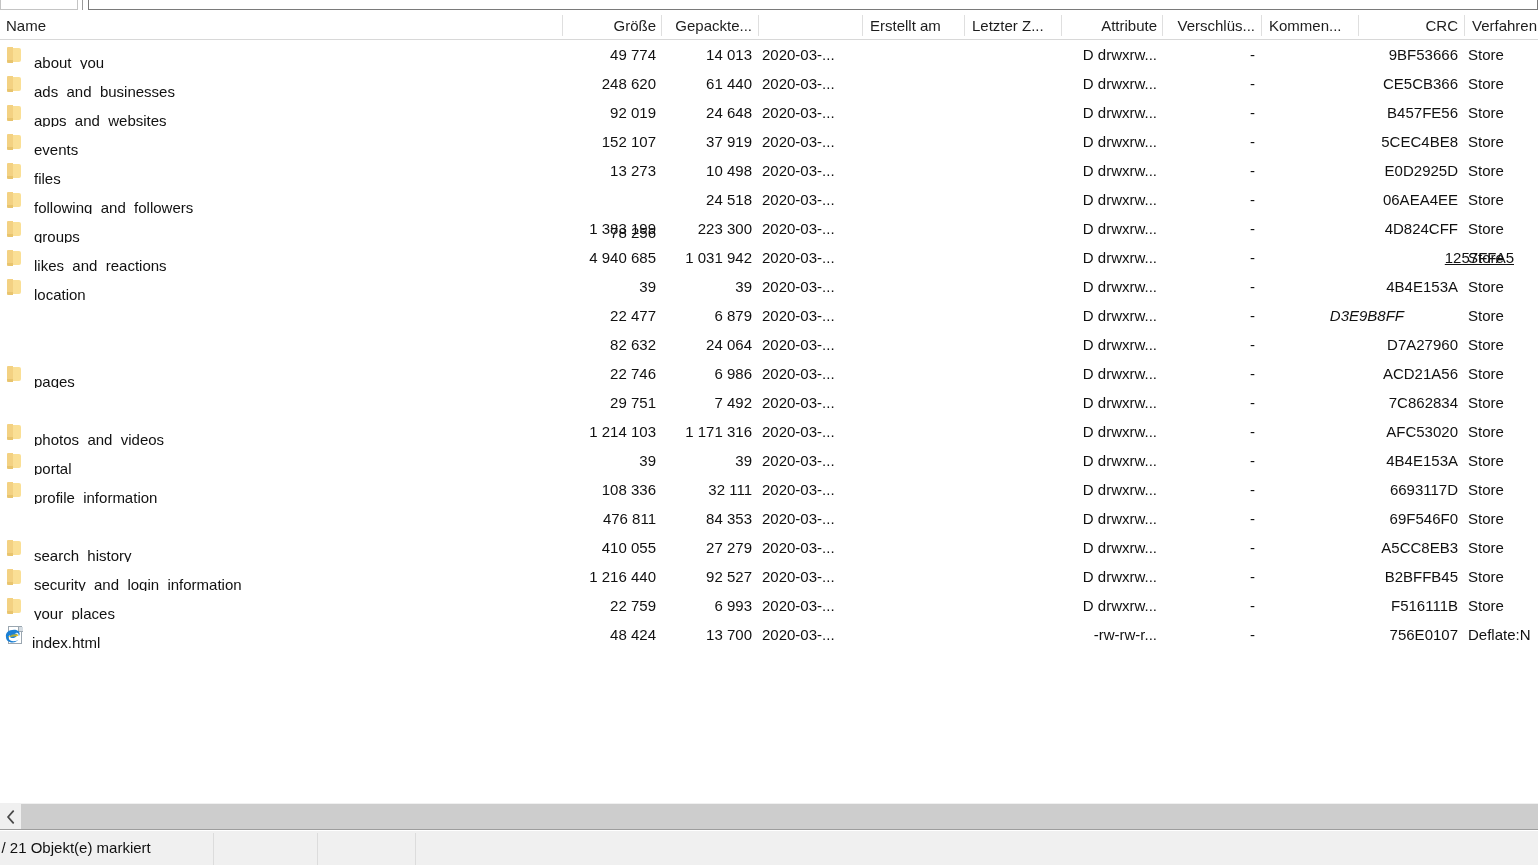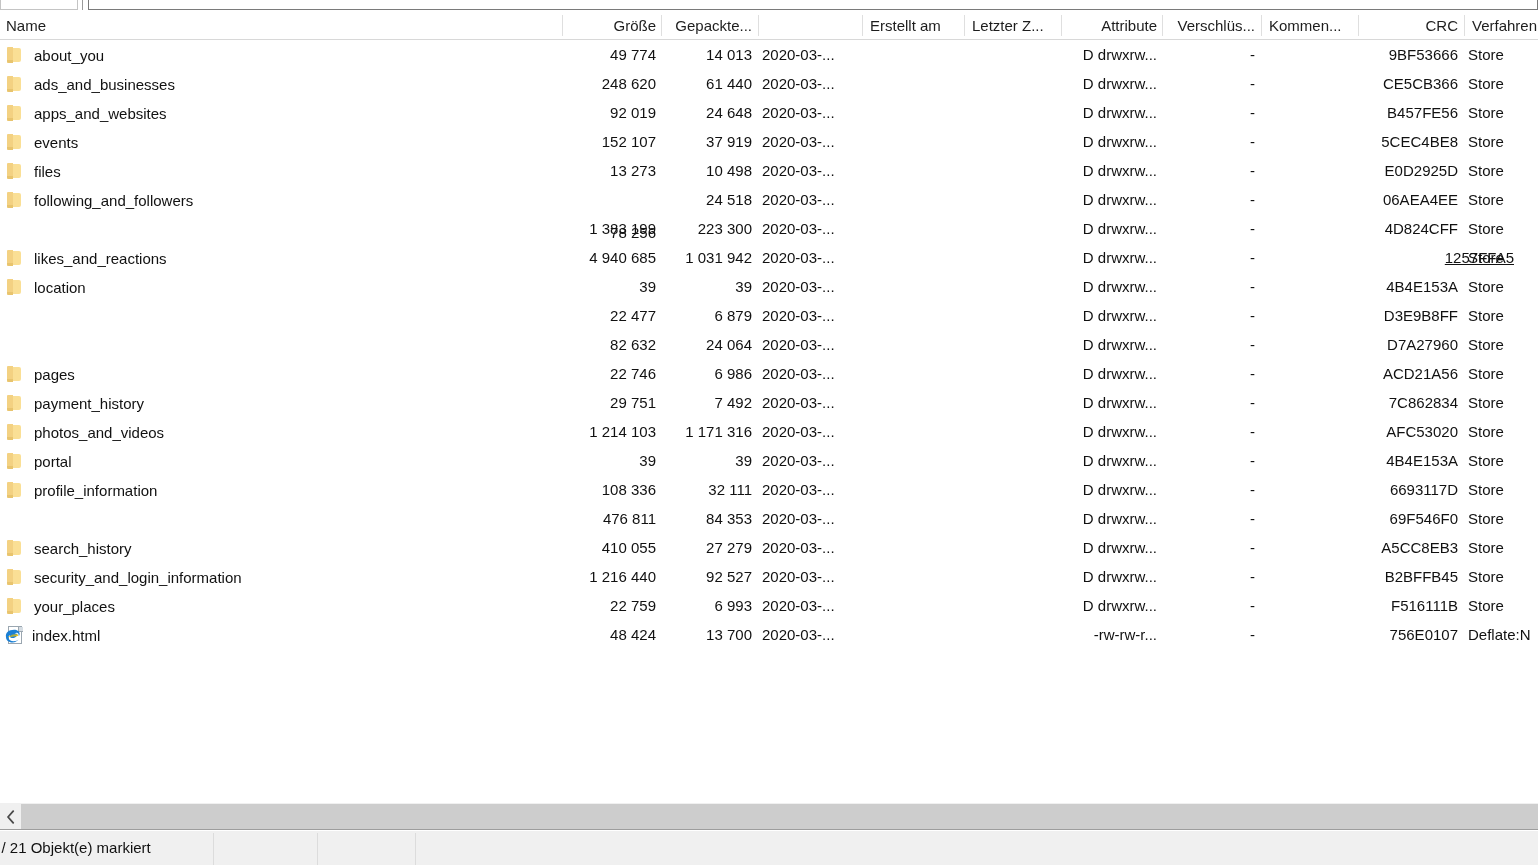--- a/index.html
+++ b/index.html
@@ -59,21 +59,21 @@
   .cell{
     position:absolute; top:0; height:29px; line-height:29px;
     font-size:15px; color:#111111; white-space:nowrap; overflow:hidden;
   }
   .cell.r{ text-align:right; }
   .cell.l{ text-align:left; }
 
   .namecell{ left:0; width:560px; }
   .nameinner{
     position:relative; display:inline-block; height:23px; line-height:23px;
-    margin-top:4px; padding:0 3px 0 0; vertical-align:top;
+    margin-top:11px; padding:0 3px 0 0; vertical-align:top;
   }
   .nametext{ font-size:15px; color:#111111; vertical-align:top; }
   .focusbox{ outline:1px dotted #444; outline-offset:0px; }
 
   
   .ficon{
     display:inline-block; width:18px; height:16px; position:relative;
     vertical-align:-3px; margin-left:7px; margin-right:9px;
   }
   .ficon .tab{
@@ -250,20 +250,21 @@
       <div class="cell l" style="left: 760px; width: 102px; padding-left: 2px;">2020-03-...</div>
       <div class="cell l" style="left: 864px; width: 100px; padding-left: 2px;"></div>
       <div class="cell l" style="left: 966px; width: 96px; padding-left: 2px;"></div>
       <div class="cell r" style="left: 1063px; width: 100px; padding-right: 6px;">D drwxrw...</div>
       <div class="cell r" style="left: 1164px; width: 97px; padding-right: 6px;">-</div>
       <div class="cell l" style="left: 1263px; width: 96px; padding-left: 2px;"></div>
       <div class="cell r" style="left: 1360px; width: 104px; padding-right: 6px;">06AEA4EE</div>
       <div class="cell l" style="left: 1466px; width: 90px; padding-left: 2px;">Store</div>
     </div>
     <div class="row">
+      <div class="cell l namecell"><span class="ficon"><span class="body"></span><span class="shade"></span><span class="tab"></span><span class="lip"></span></span><span class="nameinner"><span class="nametext">groups</span></span></div>
       <div class="cell r" style="left: 564px; width: 98px; padding-right: 6px;">1 383 199</div>
       <div class="cell r" style="left: 663px; width: 95px; padding-right: 6px;">223 300</div>
       <div class="cell l" style="left: 760px; width: 102px; padding-left: 2px;">2020-03-...</div>
       <div class="cell l" style="left: 864px; width: 100px; padding-left: 2px;"></div>
       <div class="cell l" style="left: 966px; width: 96px; padding-left: 2px;"></div>
       <div class="cell r" style="left: 1063px; width: 100px; padding-right: 6px;">D drwxrw...</div>
       <div class="cell r" style="left: 1164px; width: 97px; padding-right: 6px;">-</div>
       <div class="cell l" style="left: 1263px; width: 96px; padding-left: 2px;"></div>
       <div class="cell r" style="left: 1360px; width: 104px; padding-right: 6px;">4D824CFF</div>
       <div class="cell l" style="left: 1466px; width: 90px; padding-left: 2px;">Store</div>
@@ -296,21 +297,21 @@
     </div>
     <div class="row">
       <div class="cell r" style="left: 564px; width: 98px; padding-right: 6px;">22 477</div>
       <div class="cell r" style="left: 663px; width: 95px; padding-right: 6px;">6 879</div>
       <div class="cell l" style="left: 760px; width: 102px; padding-left: 2px;">2020-03-...</div>
       <div class="cell l" style="left: 864px; width: 100px; padding-left: 2px;"></div>
       <div class="cell l" style="left: 966px; width: 96px; padding-left: 2px;"></div>
       <div class="cell r" style="left: 1063px; width: 100px; padding-right: 6px;">D drwxrw...</div>
       <div class="cell r" style="left: 1164px; width: 97px; padding-right: 6px;">-</div>
       <div class="cell l" style="left: 1263px; width: 96px; padding-left: 2px;"></div>
-      <div class="cell r" style="left: 1360px; width: 104px; padding-right: 6px;">D3E9B8FF</div>
+      <div class="cell r" style="left: 1306px; width: 104px; padding-right: 6px; font-style: italic;">D3E9B8FF</div>
       <div class="cell l" style="left: 1466px; width: 90px; padding-left: 2px;">Store</div>
     </div>
     <div class="row">
       <div class="cell r" style="left: 564px; width: 98px; padding-right: 6px;">82 632</div>
       <div class="cell r" style="left: 663px; width: 95px; padding-right: 6px;">24 064</div>
       <div class="cell l" style="left: 760px; width: 102px; padding-left: 2px;">2020-03-...</div>
       <div class="cell l" style="left: 864px; width: 100px; padding-left: 2px;"></div>
       <div class="cell l" style="left: 966px; width: 96px; padding-left: 2px;"></div>
       <div class="cell r" style="left: 1063px; width: 100px; padding-right: 6px;">D drwxrw...</div>
       <div class="cell r" style="left: 1164px; width: 97px; padding-right: 6px;">-</div>
@@ -325,21 +326,20 @@
       <div class="cell l" style="left: 760px; width: 102px; padding-left: 2px;">2020-03-...</div>
       <div class="cell l" style="left: 864px; width: 100px; padding-left: 2px;"></div>
       <div class="cell l" style="left: 966px; width: 96px; padding-left: 2px;"></div>
       <div class="cell r" style="left: 1063px; width: 100px; padding-right: 6px;">D drwxrw...</div>
       <div class="cell r" style="left: 1164px; width: 97px; padding-right: 6px;">-</div>
       <div class="cell l" style="left: 1263px; width: 96px; padding-left: 2px;"></div>
       <div class="cell r" style="left: 1360px; width: 104px; padding-right: 6px;">ACD21A56</div>
       <div class="cell l" style="left: 1466px; width: 90px; padding-left: 2px;">Store</div>
     </div>
     <div class="row">
-      <div class="cell l namecell"><span class="ficon"><span class="body"></span><span class="shade"></span><span class="tab"></span><span class="lip"></span></span><span class="nameinner"><span class="nametext">payment_history</span></span></div>
       <div class="cell r" style="left: 564px; width: 98px; padding-right: 6px;">29 751</div>
       <div class="cell r" style="left: 663px; width: 95px; padding-right: 6px;">7 492</div>
       <div class="cell l" style="left: 760px; width: 102px; padding-left: 2px;">2020-03-...</div>
       <div class="cell l" style="left: 864px; width: 100px; padding-left: 2px;"></div>
       <div class="cell l" style="left: 966px; width: 96px; padding-left: 2px;"></div>
       <div class="cell r" style="left: 1063px; width: 100px; padding-right: 6px;">D drwxrw...</div>
       <div class="cell r" style="left: 1164px; width: 97px; padding-right: 6px;">-</div>
       <div class="cell l" style="left: 1263px; width: 96px; padding-left: 2px;"></div>
       <div class="cell r" style="left: 1360px; width: 104px; padding-right: 6px;">7C862834</div>
       <div class="cell l" style="left: 1466px; width: 90px; padding-left: 2px;">Store</div>

